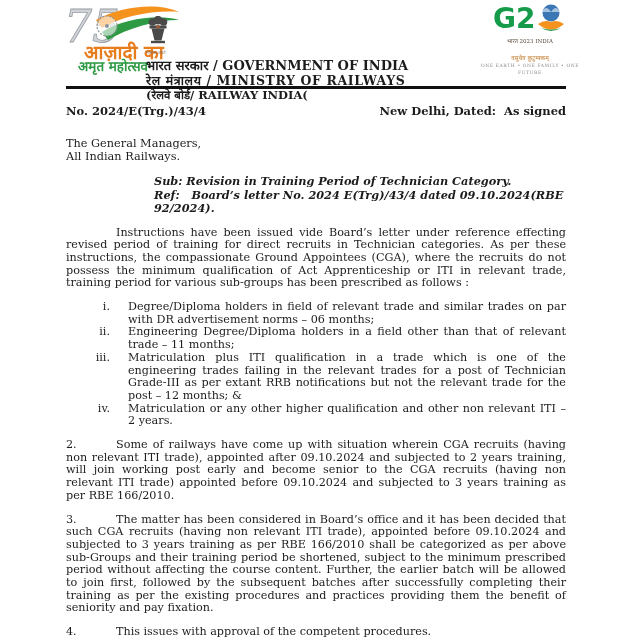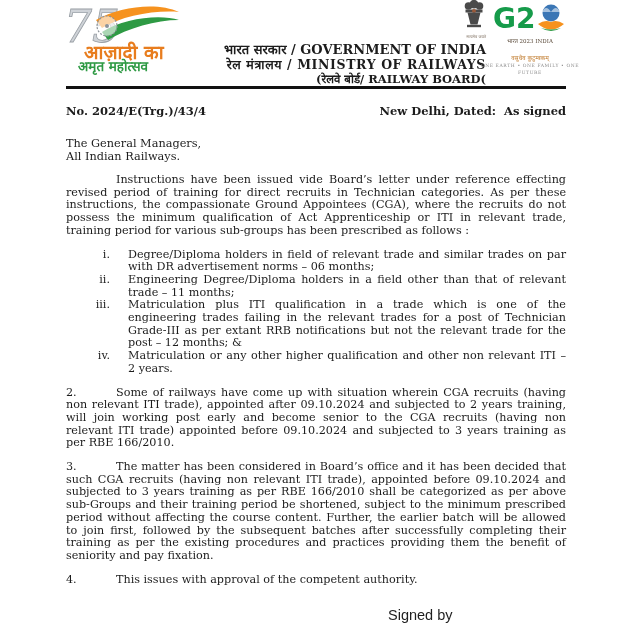--- a/index.html
+++ b/index.html
@@ -11,21 +11,21 @@
   }
   .page { position:relative; width:632px; height:640px; overflow:hidden; background:#fff; }
 
   
   .masthead { position:relative; height:86px; }
   .azadi { position:absolute; left:62px; top:4px; width:126px; }
   .azadi-logo { display:block; }
   .azadi-l1 { color:#E87D1E; font-weight:bold; font-size:19px; line-height:13px; font-family:"DejaVu Sans", sans-serif;margin-left:22px; }
   .azadi-l2 { color:#2E9A44; font-weight:bold; font-size:13.5px; line-height:14px; margin-left:16px; font-family:"DejaVu Sans", sans-serif; }
 
-  .center-block { position:absolute; left:50%; top:0; transform:translateX(-50%); width:340px; text-align:right; }
+  .center-block { position:absolute; left:50%; top:16px; transform:translateX(-50%); width:340px; text-align:left; }
   .emblem-caption { font-size:4px; color:#7a6a5a; line-height:5px; }
   .gov-line { font-weight:bold; font-size:13px; line-height:15px; margin-top:3px; white-space:nowrap; }
   .ministry-line { font-weight:bold; font-size:12.5px; line-height:15px; letter-spacing:0.6px; white-space:nowrap; }
   .board-line { font-weight:bold; font-size:11.5px; line-height:14px; white-space:nowrap; }
 
   .g20 { position:absolute; right:44px; top:2px; width:116px; text-align:center; }
   .g20-sub { font-size:5.5px; color:#5a4a3a; line-height:7px; }
   .motto-hi { font-size:6px; color:#C07A2B; margin-top:9px; line-height:8px; }
   .motto-en { font-size:4.5px; color:#8a8a8a; letter-spacing:0.6px; line-height:7px; }
 
@@ -73,21 +73,21 @@
         <circle cx="17.5" cy="6" r="3.8" fill="#4a4a4a"></circle>
         <circle cx="12" cy="4.2" r="4.4" fill="#4a4a4a"></circle>
         <rect x="3.5" y="9.5" width="17" height="3" fill="#4a4a4a"></rect>
         <circle cx="12" cy="11" r="2" fill="#9a5a3a"></circle>
         <path d="M5.5 12.5 L18.5 12.5 L15.5 24.5 L8.5 24.5 Z" fill="#4a4a4a"></path>
         <rect x="5" y="24.8" width="14" height="2.4" fill="#4a4a4a"></rect>
       </svg>
       <div class="emblem-caption">सत्यमेव जयते</div>
       <div class="gov-line">भारत सरकार / GOVERNMENT OF INDIA</div>
       <div class="ministry-line">रेल मंत्रालय / MINISTRY OF RAILWAYS</div>
-      <div class="board-line">(रेलवे बोर्ड/ RAILWAY BOARD(</div>
+      <div class="board-line">(रेलवे बोर्ड/ RAILWAY INDIA(</div>
     </div>
 
     <div class="g20">
       <svg width="74" height="32" viewBox="0 0 74 32">
         <text x="0" y="26" font-size="28" font-weight="bold" fill="#169B4A" font-family="DejaVu Sans, sans-serif">G2</text>
         <circle cx="58" cy="11" r="8.5" fill="#3B76B5"></circle>
         <path d="M49 10 Q53 2 58 10 Q63 2 67 10" fill="#ffffff" fill-opacity="0.55"></path>
         <path d="M45 22 Q58 33 71 22 Q64 17 58 20 Q52 17 45 22 Z" fill="#F6921E"></path>
         <path d="M48 26 Q58 32 68 26 Q58 29 48 26 Z" fill="#2E9A44"></path>
       </svg>
@@ -104,20 +104,24 @@
     <div class="refrow">
       <span>No. 2024/E(Trg.)/43/4</span>
       <span>New Delhi, Dated:&nbsp; As signed</span>
     </div>
 
     <div class="addressee">
       <div>The General Managers,</div>
       <div>All Indian Railways.</div>
     </div>
 
+    <div class="subref">
+      <div>Sub: Revision in Training Period of Technician Category.</div>
+      <div>Ref:&nbsp;&nbsp;&nbsp;Board’s letter No. 2024 E(Trg)/43/4 dated 09.10.2024(RBE 92/2024).</div>
+    </div>
 
     <div class="para indent-first">Instructions have been issued vide Board’s letter under reference effecting revised period of training for direct recruits in Technician categories. As per these instructions, the compassionate Ground Appointees (CGA), where the recruits do not possess the minimum qualification of Act Apprenticeship or ITI in relevant trade, training period for various sub-groups has been prescribed as follows :</div>
 
     <div class="rlist">
       <div class="li">
         <span class="m">i.</span>
         <span class="t">Degree/Diploma holders in field of relevant trade and similar trades on par with DR advertisement norms – 06 months;</span>
       </div>
       <div class="li">
         <span class="m">ii.</span>
@@ -135,21 +139,21 @@
 
     <div class="para">
       <span class="pnum">2.</span><span>Some of railways have come up with situation wherein CGA recruits (having non relevant ITI trade), appointed after 09.10.2024 and subjected to 2 years training, will join working post early and become senior to the CGA recruits (having non relevant ITI trade) appointed before 09.10.2024 and subjected to 3 years training as per RBE 166/2010.</span>
     </div>
 
     <div class="para">
       <span class="pnum">3.</span><span>The matter has been considered in Board’s office and it has been decided that such CGA recruits (having non relevant ITI trade), appointed before 09.10.2024 and subjected to 3 years training as per RBE 166/2010 shall be categorized as per above sub-Groups and their training period be shortened, subject to the minimum prescribed period without affecting the course content. Further, the earlier batch will be allowed to join first, followed by the subsequent batches after successfully completing their training as per the existing procedures and practices providing them the benefit of seniority and pay fixation.</span>
     </div>
 
     <div class="para">
-      <span class="pnum">4.</span><span>This issues with approval of the competent authority.</span>
+      <span class="pnum">4.</span><span>This issues with approval of the competent procedures.</span>
     </div>
 
     <div class="sig">
       <div>Signed by</div>
 
     </div>
 
   </div>
 </div>
 

